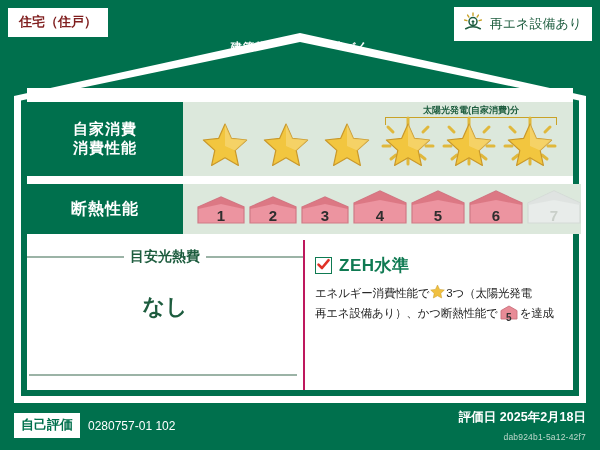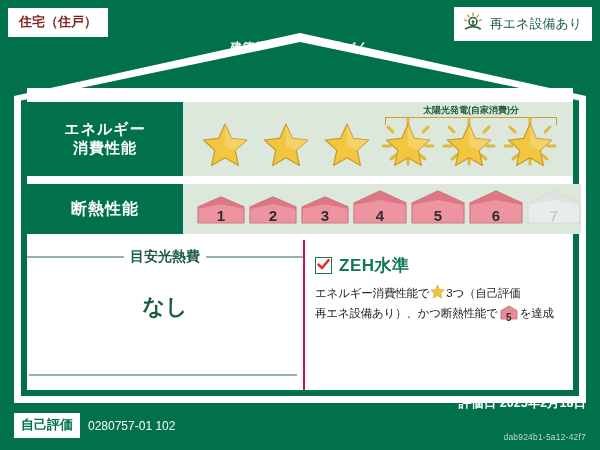--- a/index.html
+++ b/index.html
@@ -167,21 +167,21 @@
   .footer-left .tag {
     background: #ffffff; color: #00704d;
     font-weight: bold; font-size: 13px;
     padding: 3px 7px 4px 7px;
   }
   .footer-left .code { color: #ffffff; font-size: 12px; }
   .footer-right {
     position: absolute; right: 14px; bottom: 8px; text-align: right;
   }
   .footer-right .date { color: #ffffff; font-size: 12.5px; font-weight: bold; }
-  .footer-right .hash { color: #bfd9cd; font-size: 8.5px; margin-top: 20px; letter-spacing: 0.2px; }
+  .footer-right .hash { color: #bfd9cd; font-size: 8.5px; margin-top: 6px; letter-spacing: 0.2px; }
 </style>
 </head>
 <body>
 
 <div id="label-root">
 
   <div class="top-tag">住宅（住戸）</div>
 
   <div class="renew-badge">
     <span>
@@ -204,21 +204,21 @@
   <div class="title-small">建築物省エネ法に基づく</div>
   <div class="title-main">省エネ性能ラベル</div>
 
   <div class="house-frame"></div>
   <div class="house-inner"></div>
 
   <div class="content-card">
 
     <div class="row row-energy">
       <div class="row-label">
-        <span>エネルギー</span>
+        <span>自家消費</span>
         <span>消費性能</span>
       </div>
       <div class="row-body">
         <div class="solar-bracket">
           <div class="txt">太陽光発電(自家消費)分</div>
           <div class="brk"></div>
         </div>
         <div class="stars" id="stars-container">
             <div class="star-wrap">
               <svg width="56" height="54" viewBox="0 0 56 54">
@@ -339,21 +339,21 @@
               <path d="M2.5 7.6 L6 11 L12.6 3.2" fill="none" stroke="#e03127" stroke-width="2.6" stroke-linecap="round" stroke-linejoin="round"></path>
             </svg>
           </span>
           <span class="zeh-title">ZEH水準</span>
         </div>
         <div class="zeh-desc">
           <span>エネルギー消費性能で</span><span class="inline-star">
             <svg width="15" height="15" viewBox="0 0 24 24">
               <polygon points="12,1.6 15.3,8.6 22.9,9.6 17.3,14.9 18.7,22.4 12,18.8 5.3,22.4 6.7,14.9 1.1,9.6 8.7,8.6" fill="#f0c040" stroke="#c99a24" stroke-width="0.8" stroke-linejoin="round"></polygon>
             </svg>
-          </span><span>3つ（自己評価</span><br>
+          </span><span>3つ（太陽光発電</span><br>
           <span>再エネ設備あり）、かつ断熱性能で</span><span class="inline-house">
             <svg width="18" height="15" viewBox="0 0 18 15">
               <path d="M1 5.6 L9 1 L17 5.6 L17 14 L1 14 Z" fill="#e88b96" stroke="#c9727e" stroke-width="0.9"></path>
             </svg>
             <span class="n">5</span>
           </span><span>を達成</span>
         </div>
       </div>
 
     </div>

